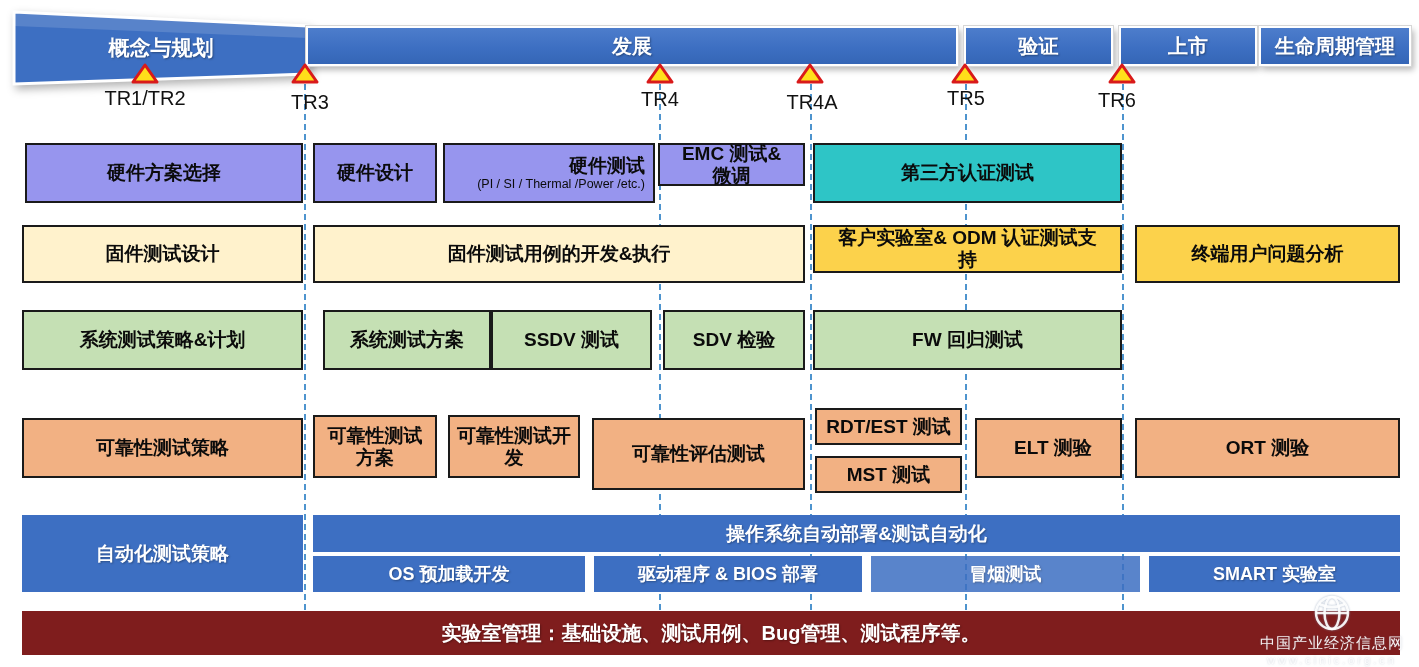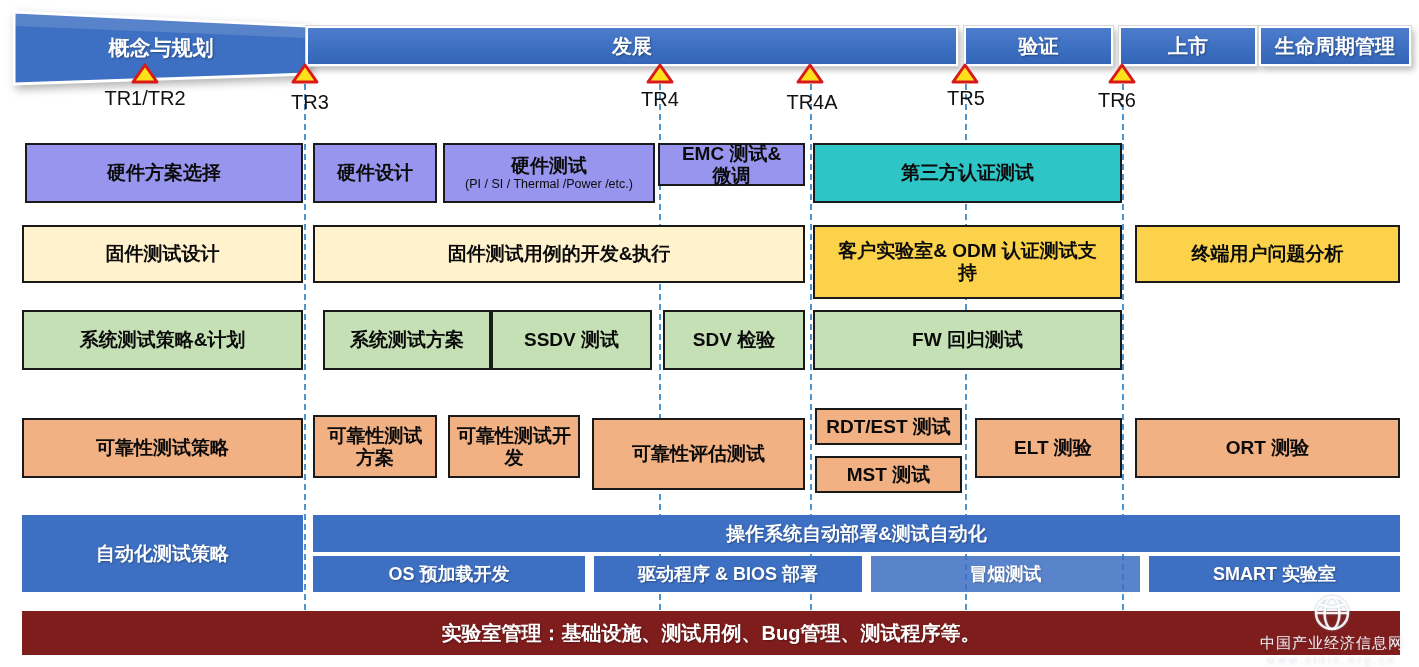--- a/index.html
+++ b/index.html
@@ -115,30 +115,30 @@
 
   <div class="tr-label" style="left:145px;top:87px;">TR1/TR2</div>
   <div class="tr-label" style="left:310px;top:91px;">TR3</div>
   <div class="tr-label" style="left:660px;top:88px;">TR4</div>
   <div class="tr-label" style="left:812px;top:91px;">TR4A</div>
   <div class="tr-label" style="left:966px;top:87px;">TR5</div>
   <div class="tr-label" style="left:1117px;top:89px;">TR6</div>
 
   <div class="box purple" style="left:25px;top:143px;width:278px;height:60px;">硬件方案选择</div>
   <div class="box purple" style="left:313px;top:143px;width:124px;height:60px;">硬件设计</div>
-  <div class="box purple" style="left:443px;top:143px;width:212px;height:60px;">
+  <div class="box purple" style="left:443px;top:143px;width:212px;height:60px;align-items:flex-end;">
     <span>硬件测试</span>
     <span class="subtitle">(PI / SI / Thermal /Power /etc.)</span>
   </div>
   <div class="box purple" style="left:658px;top:143px;width:147px;height:43px;padding:2px 14px;text-align:center;">EMC 测试&amp; 微调</div>
   <div class="box teal" style="left:813px;top:143px;width:309px;height:60px;">第三方认证测试</div>
 
   <div class="box cream" style="left:22px;top:225px;width:281px;height:58px;">固件测试设计</div>
   <div class="box cream" style="left:313px;top:225px;width:492px;height:58px;">固件测试用例的开发&amp;执行</div>
-  <div class="box gold" style="left:813px;top:225px;width:309px;height:74px;padding:2px 20px;">客户实验室&amp; ODM 认证测试支持</div>
+  <div class="box gold" style="left:813px;top:225px;width:309px;height:48px;padding:2px 20px;">客户实验室&amp; ODM 认证测试支持</div>
   <div class="box gold" style="left:1135px;top:225px;width:265px;height:58px;">终端用户问题分析</div>
 
   <div class="box green" style="left:22px;top:310px;width:281px;height:60px;">系统测试策略&amp;计划</div>
   <div class="box green" style="left:313px;top:310px;width:168px;height:60px;margin-left:10px;">系统测试方案</div>
   <div class="box green" style="left:491px;top:310px;width:161px;height:60px;">SSDV 测试</div>
   <div class="box green" style="left:663px;top:310px;width:142px;height:60px;">SDV 检验</div>
   <div class="box green" style="left:813px;top:310px;width:309px;height:60px;">FW 回归测试</div>
 
   <div class="box orange" style="left:22px;top:418px;width:281px;height:60px;">可靠性测试策略</div>
   <div class="box orange" style="left:313px;top:415px;width:124px;height:63px;padding:2px 4px;">可靠性测试方案</div>

